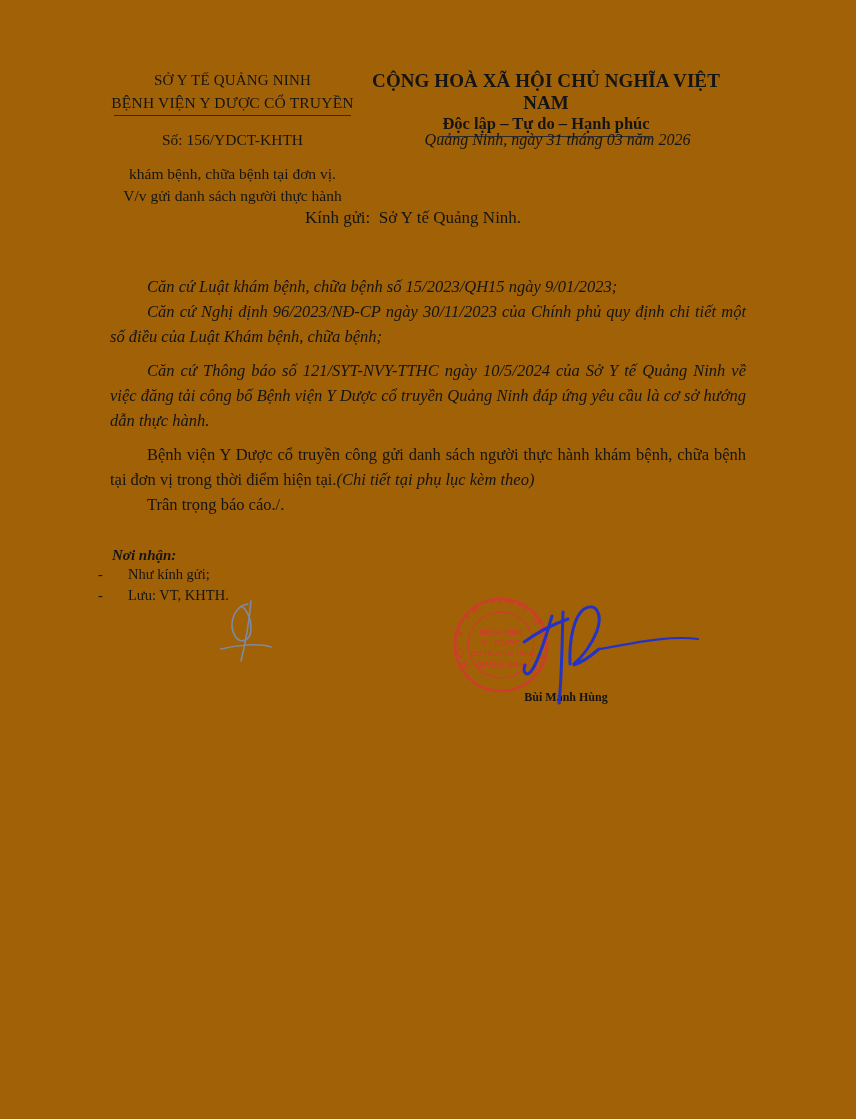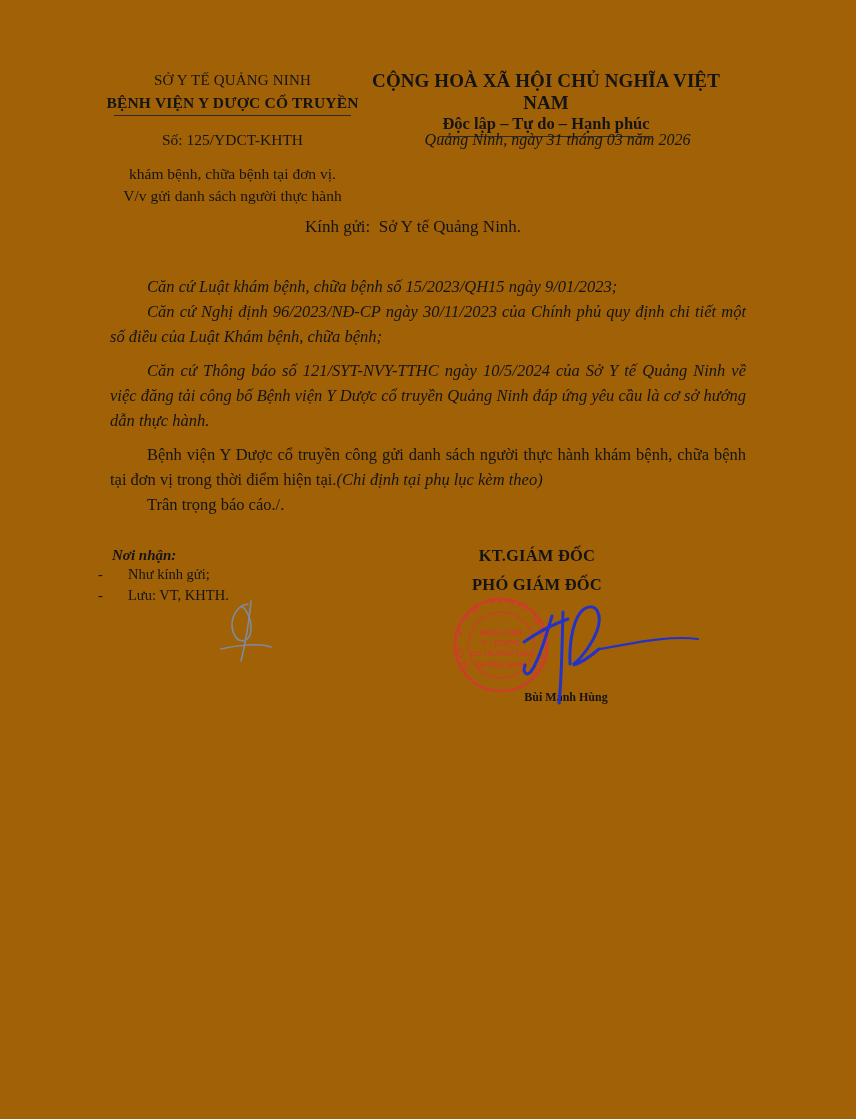--- a/index.html
+++ b/index.html
@@ -12,21 +12,21 @@
     font-family: "Liberation Serif", "DejaVu Serif", serif;
     color: #141414;
     overflow: hidden;
   }
   
   .letterhead {
     position: absolute; top: 70px; left: 85px; width: 295px;
     text-align: center; line-height: 21.5px;
   }
   .letterhead .lh1 { font-size: 15px; letter-spacing: .2px; }
-  .letterhead .lh2 { font-size: 15.5px; font-weight: bold; letter-spacing: .2px; }
+  .letterhead .lh2 { font-size: 15.5px; font-weight: normal; letter-spacing: .2px; }
   .letterhead .rule { width: 237px; margin: 2px auto 0; border-top: 1.6px solid #2b2b2b; height: 0; }
 
   .national {
     position: absolute; top: 70px; left: 360px; width: 372px;
     text-align: center; line-height: 21.5px;
   }
   .national .nat1 { font-size: 19px; font-weight: bold; letter-spacing: .1px; }
   .national .nat2 { font-size: 16.5px; font-weight: bold; }
   .national .nat2 span { display: inline-block; border-bottom: 1.6px solid #2b2b2b; padding: 0 3px 1px; }
 
@@ -38,21 +38,21 @@
     position: absolute; top: 131px; left: 370px; width: 375px;
     text-align: center; font-size: 16px; font-style: italic;
   }
   .subject {
     position: absolute; top: 163px; left: 95px; width: 275px;
     text-align: center; font-size: 15.5px; line-height: 22px;
   }
 
   
   .salutation {
-    position: absolute; top: 217px; left: 110px; width: 606px;
+    position: absolute; top: 208px; left: 110px; width: 606px;
     text-align: center; font-size: 17px; white-space: pre-wrap;
   }
   .body-text {
     position: absolute; top: 274px; left: 110px; width: 636px;
     font-size: 16.5px; line-height: 25px; text-align: justify;
   }
   .body-text p { margin: 0; text-indent: 37px; }
   .body-text p.gap { margin-top: 9px; }
   .it { font-style: italic; }
   .it-inline { font-style: italic; }
@@ -94,35 +94,35 @@
     <div class="lh1">SỞ Y TẾ QUẢNG NINH</div>
     <div class="lh2">BỆNH VIỆN Y DƯỢC CỔ TRUYỀN</div>
     <div class="rule"></div>
   </div>
 
   <div class="national">
     <div class="nat1">CỘNG HOÀ XÃ HỘI CHỦ NGHĨA VIỆT NAM</div>
     <div class="nat2"><span>Độc lập – Tự do – Hạnh phúc</span></div>
   </div>
 
-  <div class="doc-number">Số: 125/YDCT-KHTH</div>
+  <div class="doc-number">Số: 156/YDCT-KHTH</div>
   <div class="date-line">Quảng Ninh, ngày 31 tháng 03 năm 2026</div>
 
   <div class="subject">
     <div>khám bệnh, chữa bệnh tại đơn vị.</div>
     <div>V/v gửi danh sách người thực hành</div>
   </div>
 
   <div class="salutation">Kính gửi:  Sở Y tế Quảng Ninh.</div>
 
   <div class="body-text">
     <p class="it">Căn cứ Luật khám bệnh, chữa bệnh số 15/2023/QH15 ngày 9/01/2023;</p>
     <p class="it">Căn cứ Nghị định 96/2023/NĐ-CP ngày 30/11/2023 của Chính phủ quy định chi tiết một số điều của Luật Khám bệnh, chữa bệnh;</p>
     <p class="it gap">Căn cứ Thông báo số 121/SYT-NVY-TTHC ngày 10/5/2024 của Sở Y tế Quảng Ninh về việc đăng tải công bố Bệnh viện Y Dược cổ truyền Quảng Ninh đáp ứng yêu cầu là cơ sở hướng dẫn thực hành.</p>
-    <p class="gap"><span>Bệnh viện Y Dược cổ truyền công gửi danh sách người thực hành khám bệnh, chữa bệnh tại đơn vị trong thời điểm hiện tại.</span><span class="it-inline">(Chi định tại phụ lục kèm theo)</span></p>
+    <p class="gap"><span>Bệnh viện Y Dược cổ truyền công gửi danh sách người thực hành khám bệnh, chữa bệnh tại đơn vị trong thời điểm hiện tại.</span><span class="it-inline">(Chi tiết tại phụ lục kèm theo)</span></p>
     <p class="closing">Trân trọng báo cáo./.</p>
   </div>
 
   <div class="recipients">
     <div class="rec-head">Nơi nhận:</div>
     <div class="rec-item">
       <span class="dash">-</span>
       <span>Như kính gửi;</span>
     </div>
     <div class="rec-item">
@@ -132,24 +132,20 @@
   </div>
 
   <svg class="paraph-svg" viewBox="0 0 62 70">
     <g fill="none" stroke-width="1.6" stroke-linecap="round" stroke="#7e8aa0">
       <path d="M 33,5 C 19,7 13,25 20,37 C 25,45 36,43 36,29 C 36,17 30,9 26,7"></path>
       <path d="M 36,2 C 34,24 30,46 26,62"></path>
       <path d="M 6,50 C 22,46 44,44 56,48"></path>
     </g>
   </svg>
 
-  <div class="sign-titles">
-    <div>KT.GIÁM ĐỐC</div>
-    <div>PHÓ GIÁM ĐỐC</div>
-  </div>
 
   <svg class="stamp-svg" viewBox="0 0 100 100">
     <defs>
       <path id="ringPath" d="M 20,75 A 40.5,40.5 0 1 1 80,75" fill="none"></path>
     </defs>
     <circle cx="50" cy="50" r="47" fill="none" stroke-width="2.6" stroke="#d23a2e"></circle>
     <circle cx="50" cy="50" r="33.5" fill="none" stroke-width="1.2" stroke="#d23a2e"></circle>
     <text class="ring-text" fill="#d23a2e">
       <textPath href="#ringPath" startOffset="2" textLength="240" lengthAdjust="spacingAndGlyphs">SỞ Y TẾ TỈNH QUẢNG NINH</textPath>
     </text>

